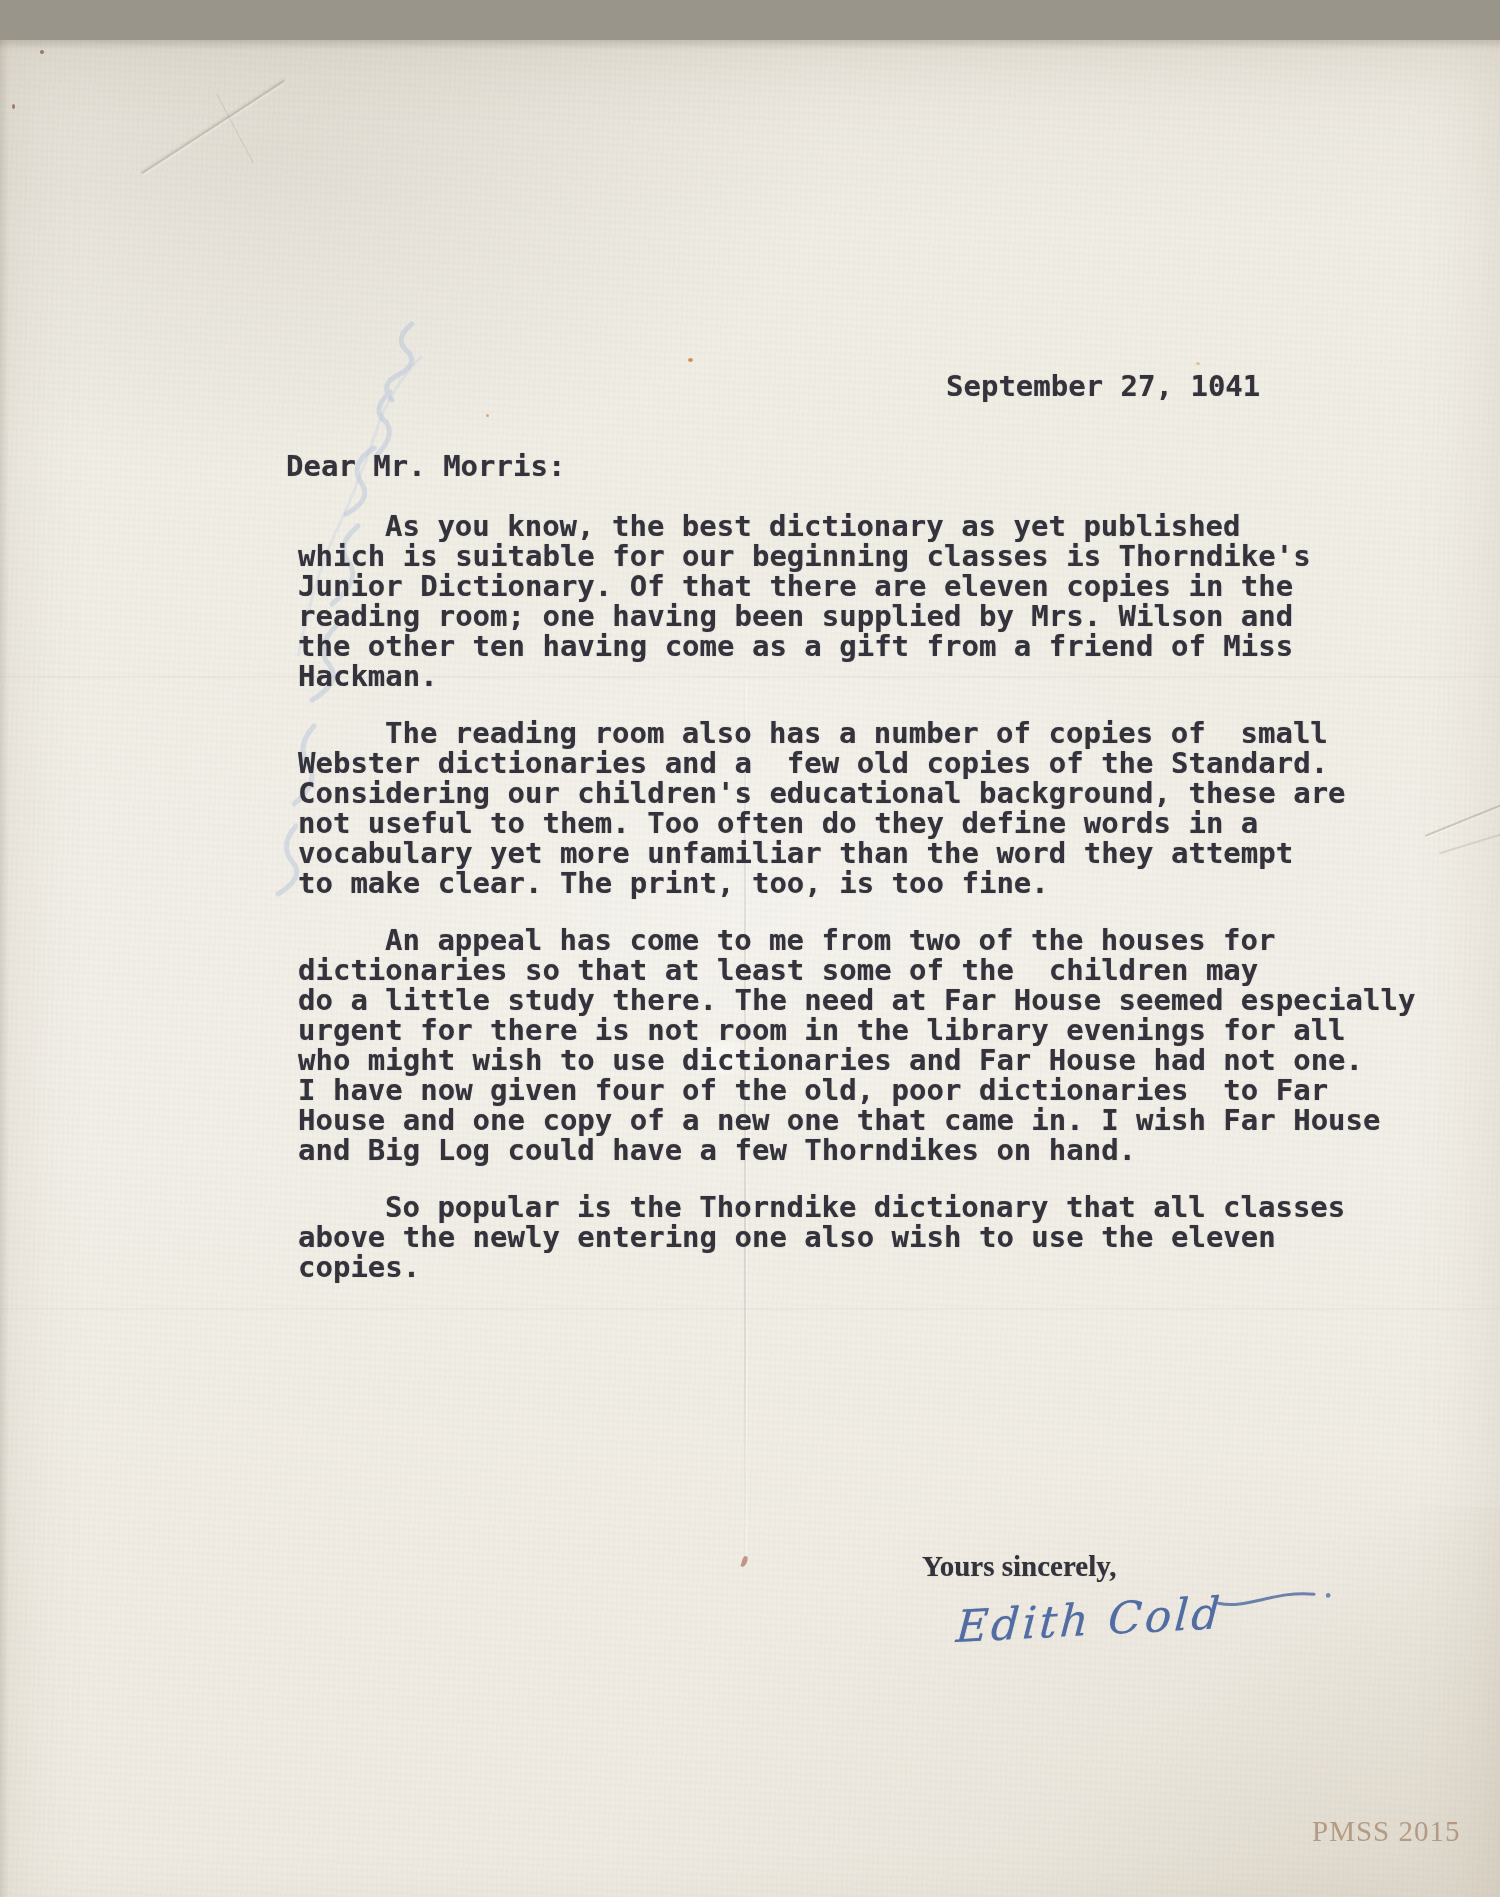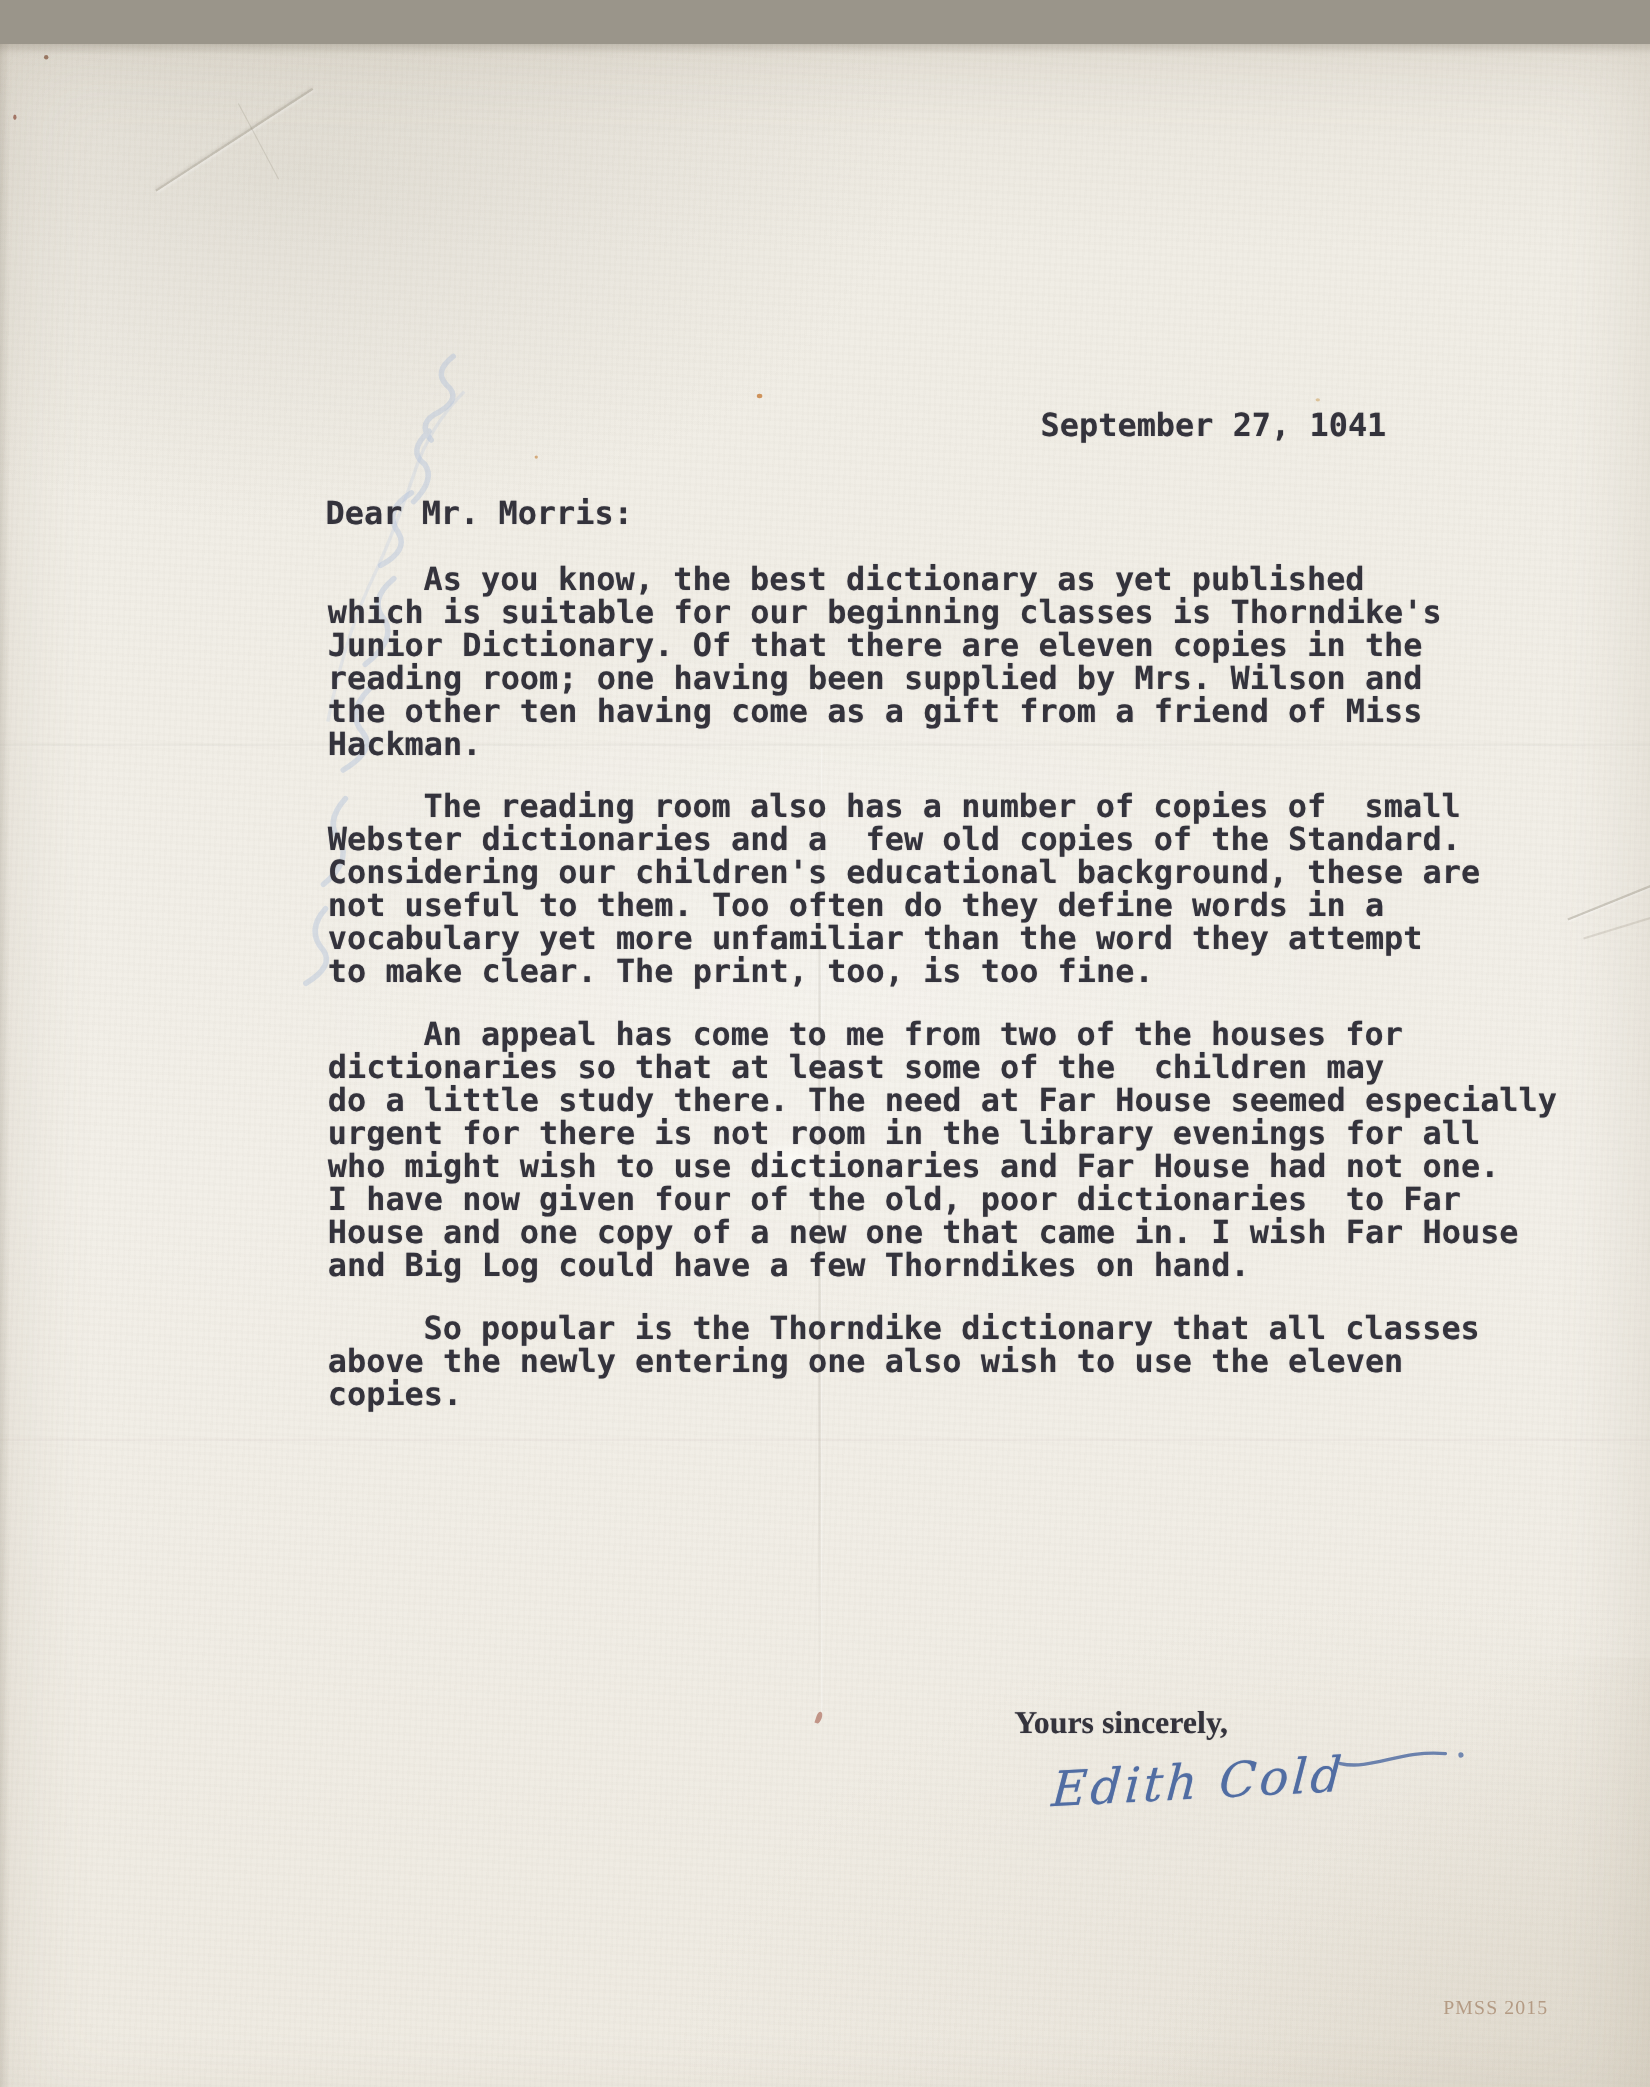--- a/index.html
+++ b/index.html
@@ -33,21 +33,21 @@
     color:var(--sig,#44639e); white-space:nowrap;
   }
   .sig-text{
     display:inline-block; font-family:"DejaVu Serif", serif; font-style:italic;
     font-size:44px; letter-spacing:3px; transform:skewX(-7deg);
     text-shadow:0 0 1px rgba(68,99,158,.55); opacity:.92;
   }
   .sig-tail{vertical-align:14px; margin-left:-6px; opacity:.9;}
   .watermark{
     position:absolute; left:1312px; top:1775px;
-    font-family:"Liberation Serif", serif; font-size:18px; letter-spacing:1px;
+    font-family:"Liberation Serif", serif; font-size:29px; letter-spacing:1px;
     color:var(--wm,#b49b84);
   }
   .speck{position:absolute;border-radius:50%;}
 </style>
 </head>
 <body>
 
 <div class="page">
 
   <div class="grain"></div>
@@ -88,21 +88,21 @@
   <div class="speck" style="left:486px;top:374px;width:3px;height:3px;background:#c98f4f;opacity:.7;"></div>
   <div class="speck" style="left:1196px;top:322px;width:4px;height:3px;background:#cfa769;opacity:.6;"></div>
   <div class="speck" style="left:40px;top:10px;width:4px;height:4px;background:#7a4a32;opacity:.7;"></div>
   <div class="speck" style="left:12px;top:64px;width:3px;height:5px;background:#8a4836;opacity:.7;"></div>
   <div class="speck" style="left:742px;top:1516px;width:5px;height:11px;background:#9c4f3c;opacity:.55;border-radius:50% 50% 60% 0;transform:rotate(18deg);"></div>
   <div style="position:absolute;left:688px;top:995px;width:64px;height:44px;
               background:radial-gradient(closest-side, rgba(253,252,248,.95), rgba(253,252,248,0));"></div>
 
   <div class="typed" style="left:946px;top:331px;">September 27, 1041</div>
 
-  <div class="typed" style="left:296px;top:411px;">Dear Mr. Morris:</div>
+  <div class="typed" style="left:286px;top:411px;">Dear Mr. Morris:</div>
 
   <div class="typed body-block" id="letter-body" style="left:298px;top:471px;width:1160px;"><p class="p-normal">As you know, the best dictionary as yet published
 which is suitable for our beginning classes is Thorndike's
 Junior Dictionary. Of that there are eleven copies in the
 reading room; one having been supplied by Mrs. Wilson and
 the other ten having come as a gift from a friend of Miss
 Hackman.</p><p class="p-normal">The reading room also has a number of copies of  small
 Webster dictionaries and a  few old copies of the Standard.
 Considering our children's educational background, these are
 not useful to them. Too often do they define words in a

